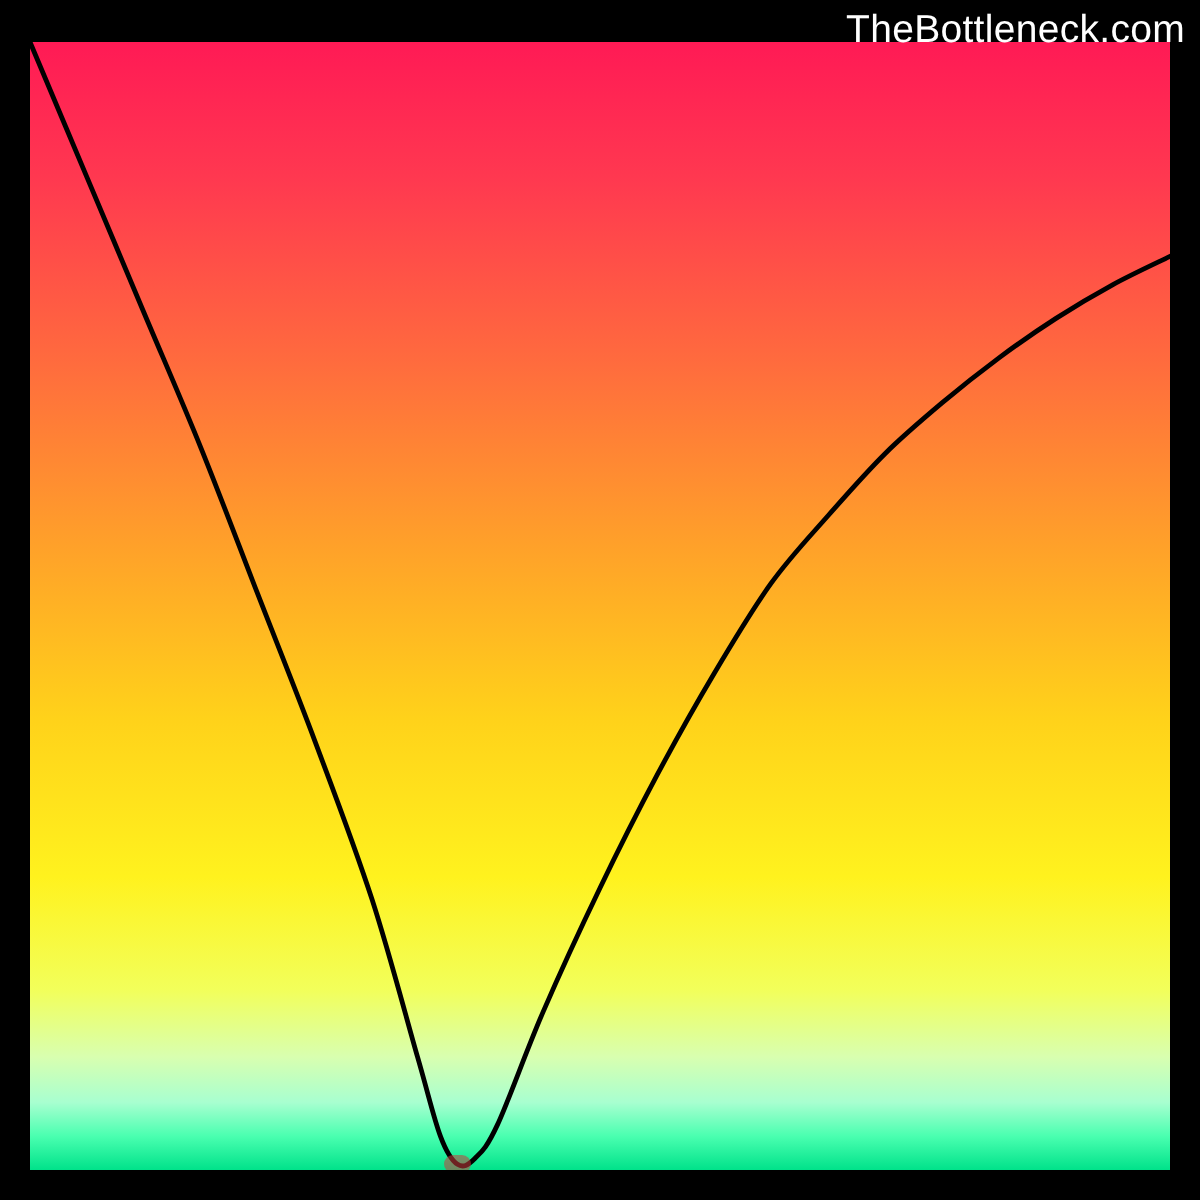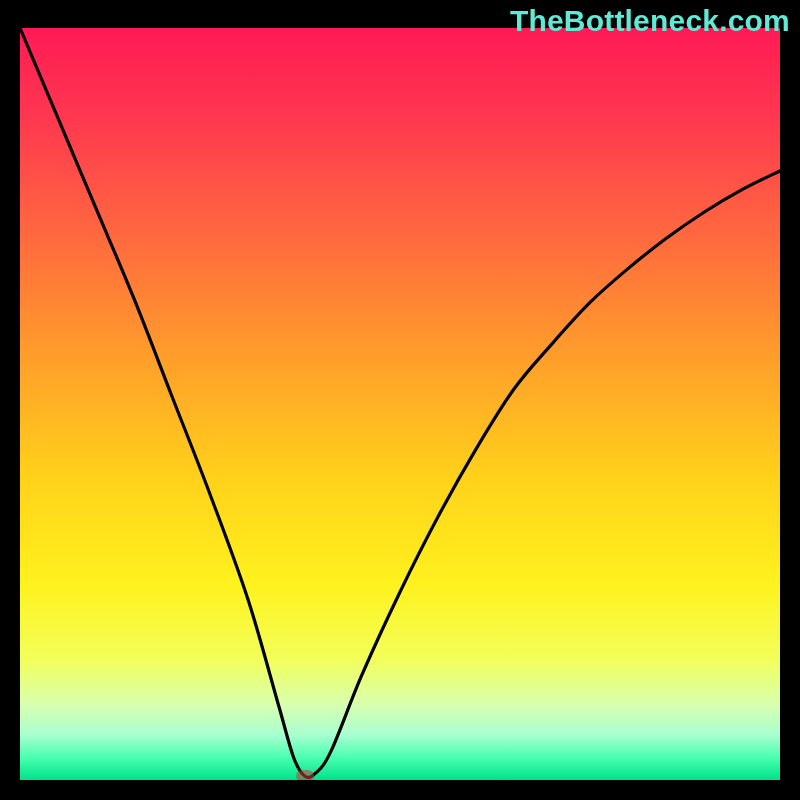--- a/index.html
+++ b/index.html
@@ -14,23 +14,23 @@
   .frame {
     position: relative;
     width: 800px;
     height: 800px;
     background: #000;
   }
   .watermark {
     position: absolute;
     top: 4px;
     right: 10px;
-    color: #5eead4;
-    font-size: 30px;
-    font-weight: 700;
+    color: #ffffff;
+    font-size: 26px;
+    font-weight: 400;
     letter-spacing: 0.2px;
     z-index: 10;
   }
   .plot {
     position: absolute;
     left: 20px;
     top: 28px;
     width: 760px;
     height: 752px;
     overflow: hidden;

